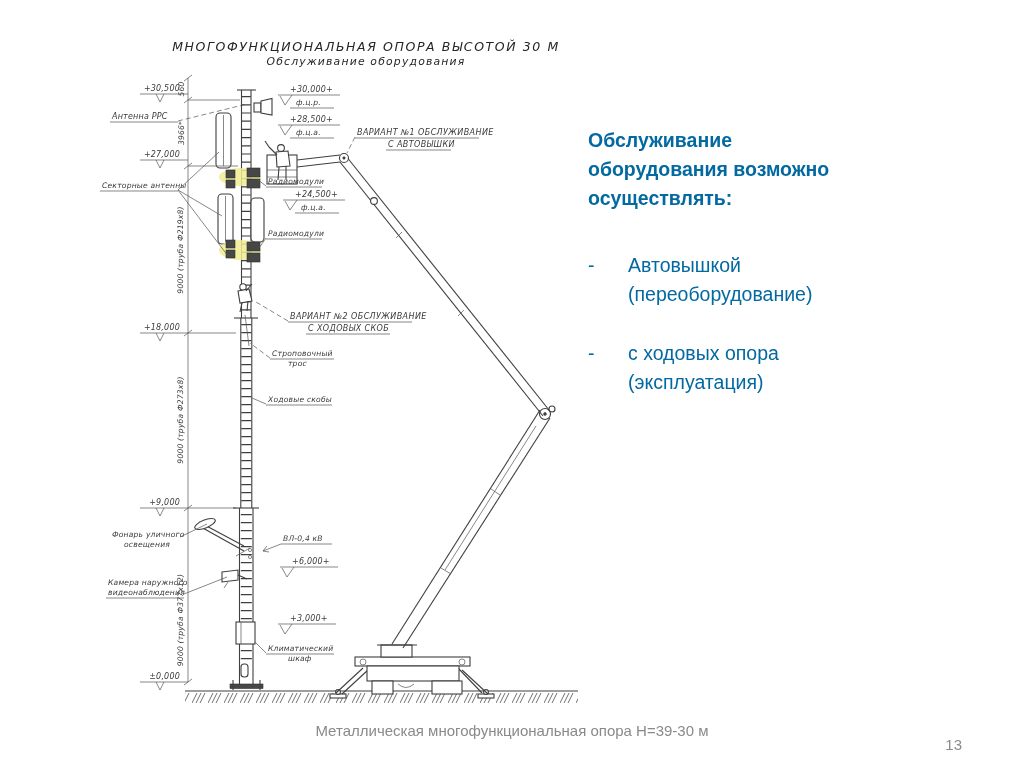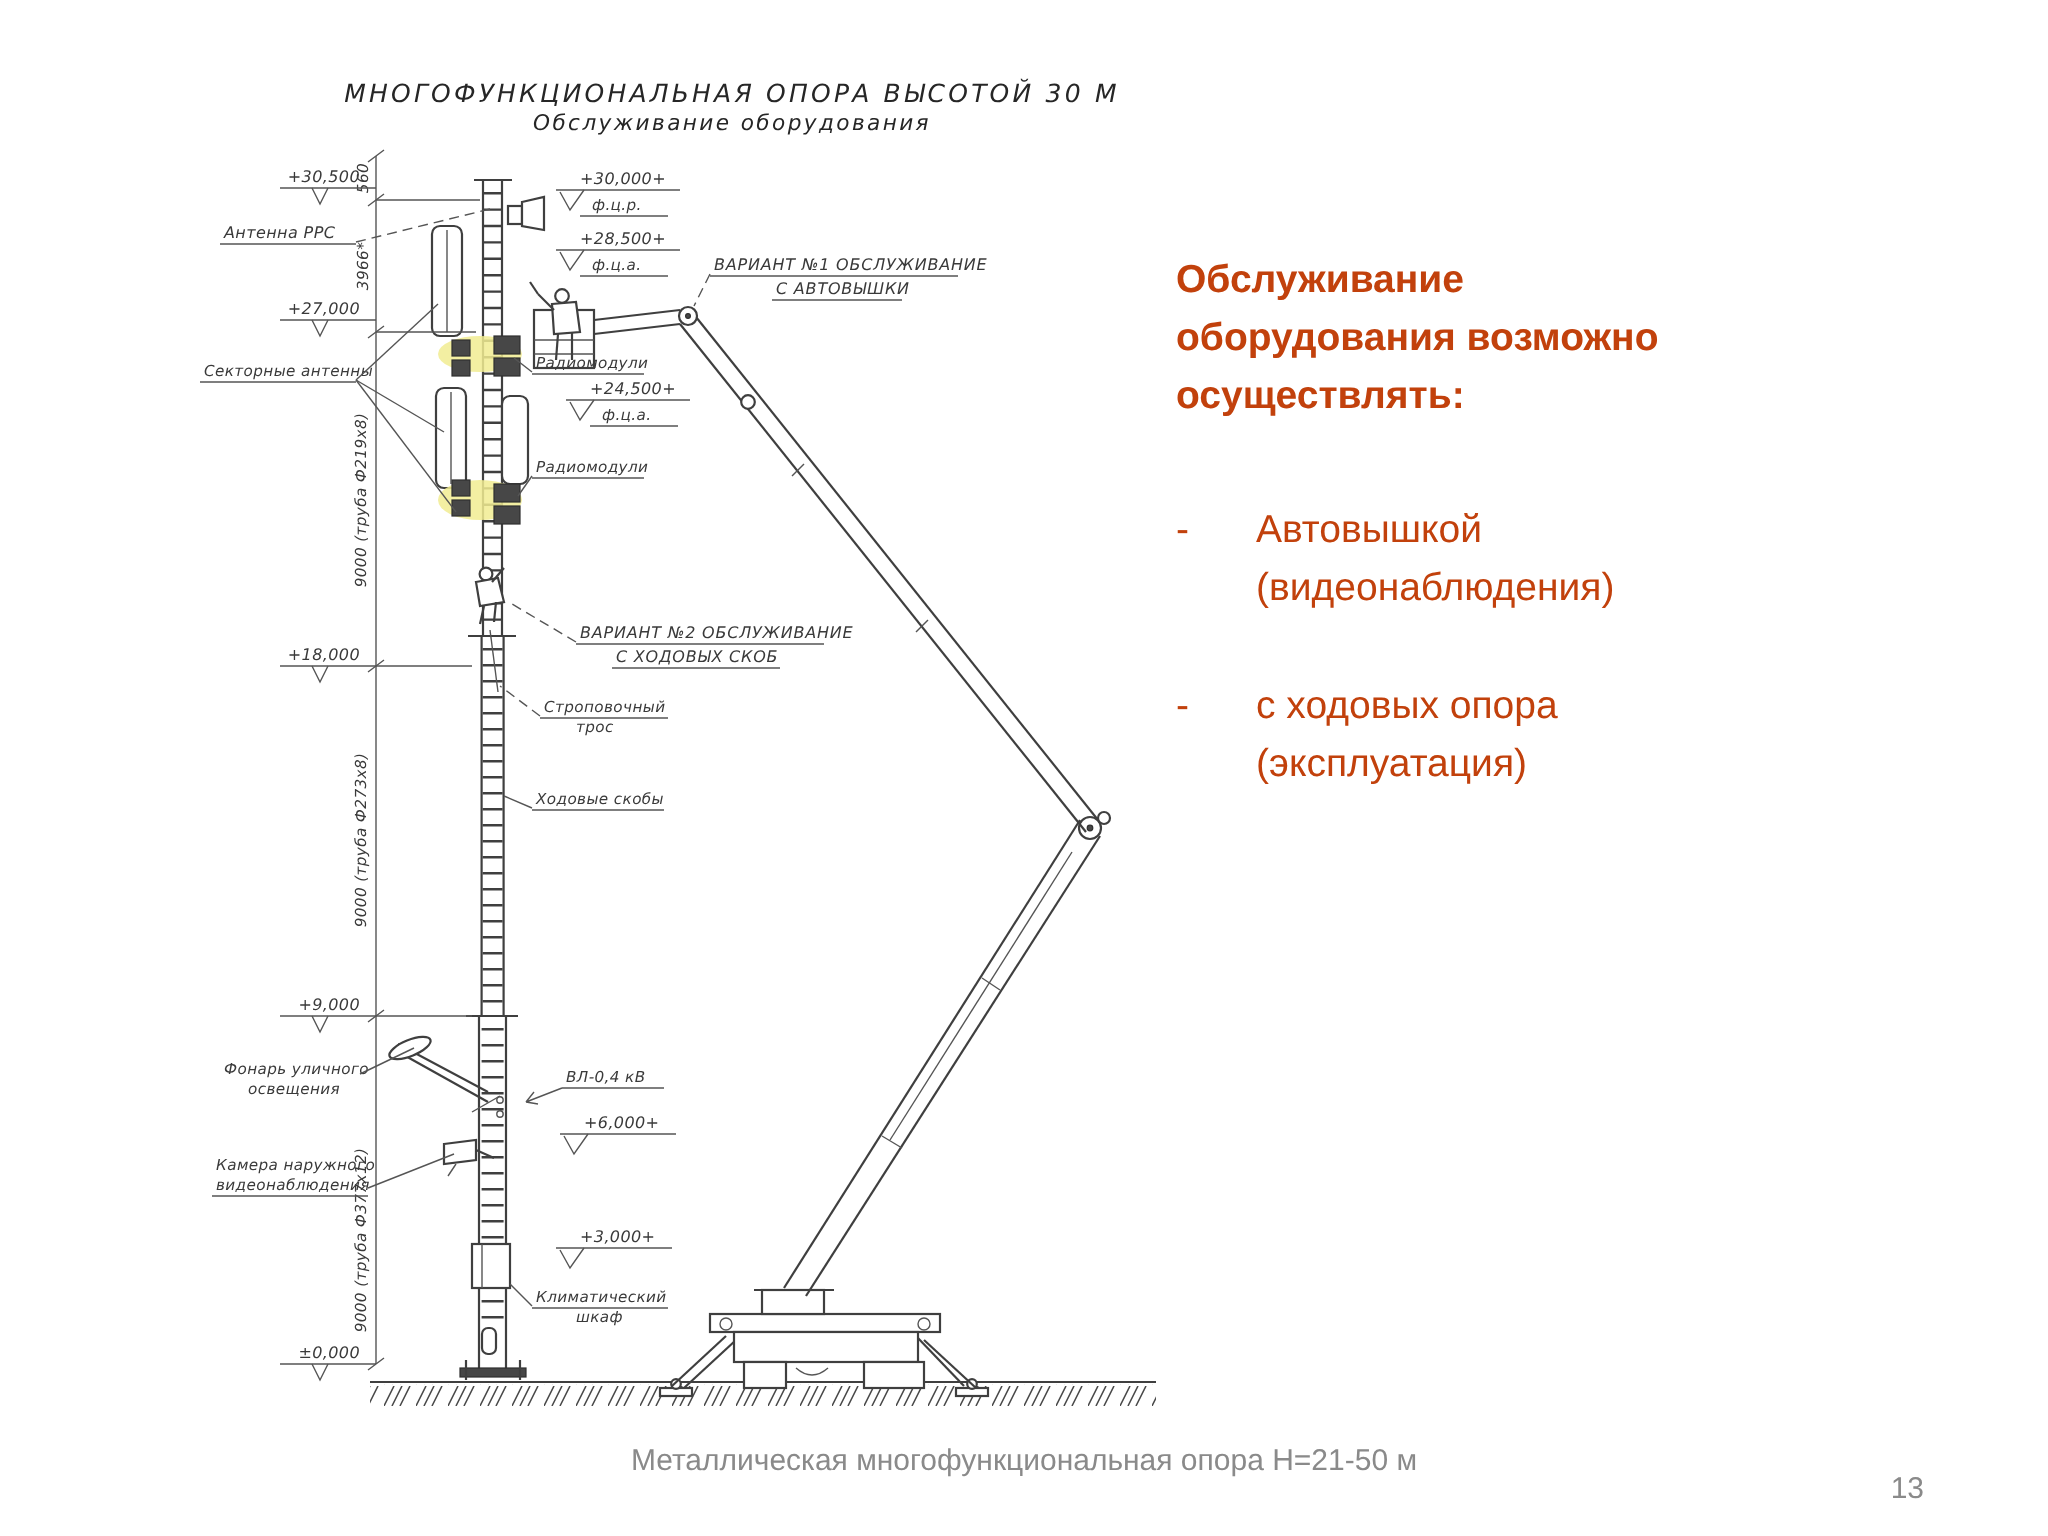--- a/index.html
+++ b/index.html
@@ -9,21 +9,21 @@
   .dln{stroke:#3f3f3f;stroke-width:1.1;fill:none;}
   .thin{stroke:#555555;stroke-width:0.7;fill:none;}
   .dash{stroke-dasharray:5 3;}
   .wfill{fill:#ffffff;stroke:#3f3f3f;stroke-width:1.1;}
   .dkfill{fill:#474747;stroke:#2f2f2f;stroke-width:0.6;}
   .dtext{font:italic 7.6px "DejaVu Sans",sans-serif;fill:#3a3a3a;letter-spacing:0.2px;}
   .dtext8{font:italic 8px "DejaVu Sans",sans-serif;fill:#3a3a3a;letter-spacing:0.2px;}
   .dcaps{font:italic 8px "DejaVu Sans",sans-serif;fill:#3a3a3a;letter-spacing:0.4px;}
   .dtitle{font:italic 12.5px "DejaVu Sans",sans-serif;fill:#262626;letter-spacing:1.6px;}
   .dsub{font:italic 10.8px "DejaVu Sans",sans-serif;fill:#262626;letter-spacing:1.2px;}
-  .panel{position:absolute;left:588px;top:126px;width:245px;color:#c2410c;}
+  .panel{position:absolute;left:588px;top:126px;width:245px;color:#0369a1;}
   .panel-heading{font-size:19.5px;font-weight:bold;line-height:29px;}
   .bullet{display:flex;margin-top:38px;}
   .bullet+.bullet{margin-top:30px;}
   .bullet .marker{width:40px;font-size:19.5px;line-height:29px;flex:none;}
   .bullet .btext{font-size:19.5px;line-height:29px;width:205px;}
   .footer{position:absolute;left:0;top:722px;width:1024px;font-size:15px;color:#8a8a8a;}
   .footer .caption{position:absolute;left:0;width:1024px;text-align:center;}
   .footer .pageno{position:absolute;right:62px;top:14px;}
 </style>
 </head>
@@ -286,27 +286,27 @@
       <line class="thin" x1="266" y1="654" x2="334" y2="654"></line>
       <line class="thin" x1="266" y1="653" x2="255" y2="642"></line>
     </g>
   </svg>
 
   
   <div class="panel">
     <div class="panel-heading">Обслуживание оборудования возможно осуществлять:</div>
     <div class="bullet">
       <div class="marker">-</div>
-      <div class="btext">Автовышкой (видеонаблюдения)</div>
+      <div class="btext">Автовышкой (переоборудование)</div>
     </div>
     <div class="bullet">
       <div class="marker">-</div>
       <div class="btext">с ходовых опора (эксплуатация)</div>
     </div>
   </div>
 
   
   <div class="footer">
-    <div class="caption">Металлическая многофункциональная опора Н=21-50 м</div>
+    <div class="caption">Металлическая многофункциональная опора Н=39-30 м</div>
     <div class="pageno">13</div>
   </div>
 
 </div>
 
 </body></html>

